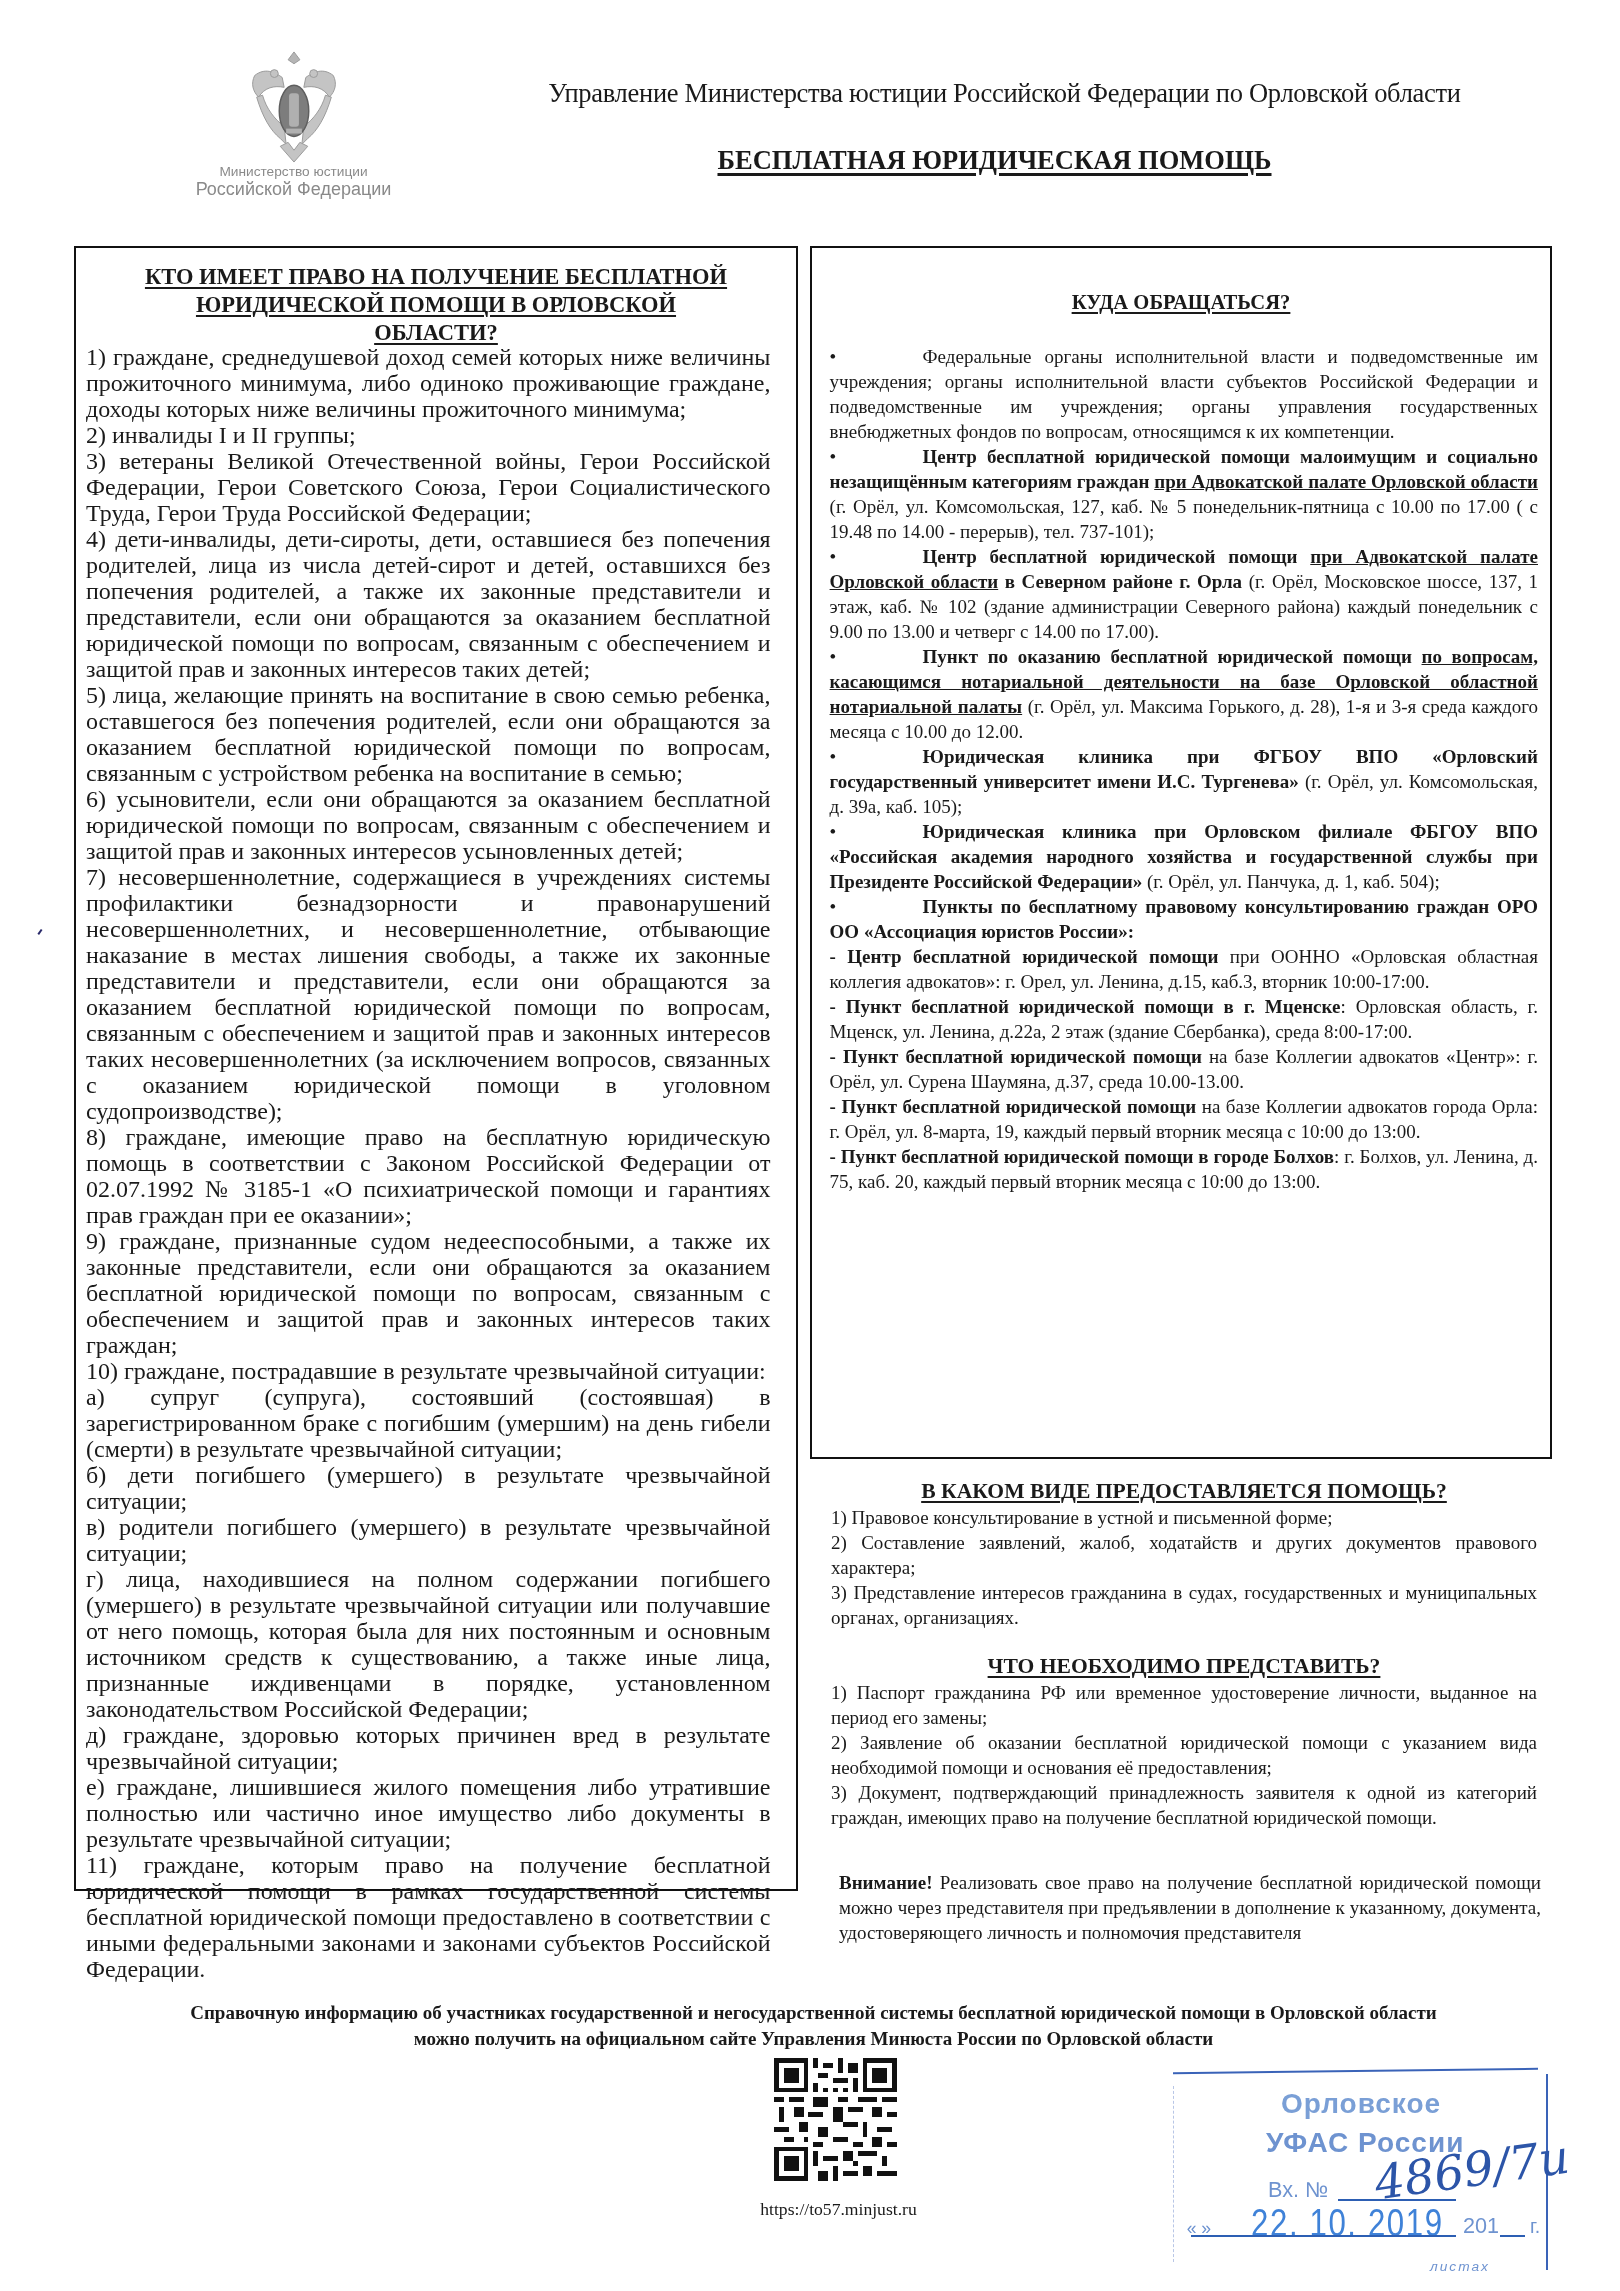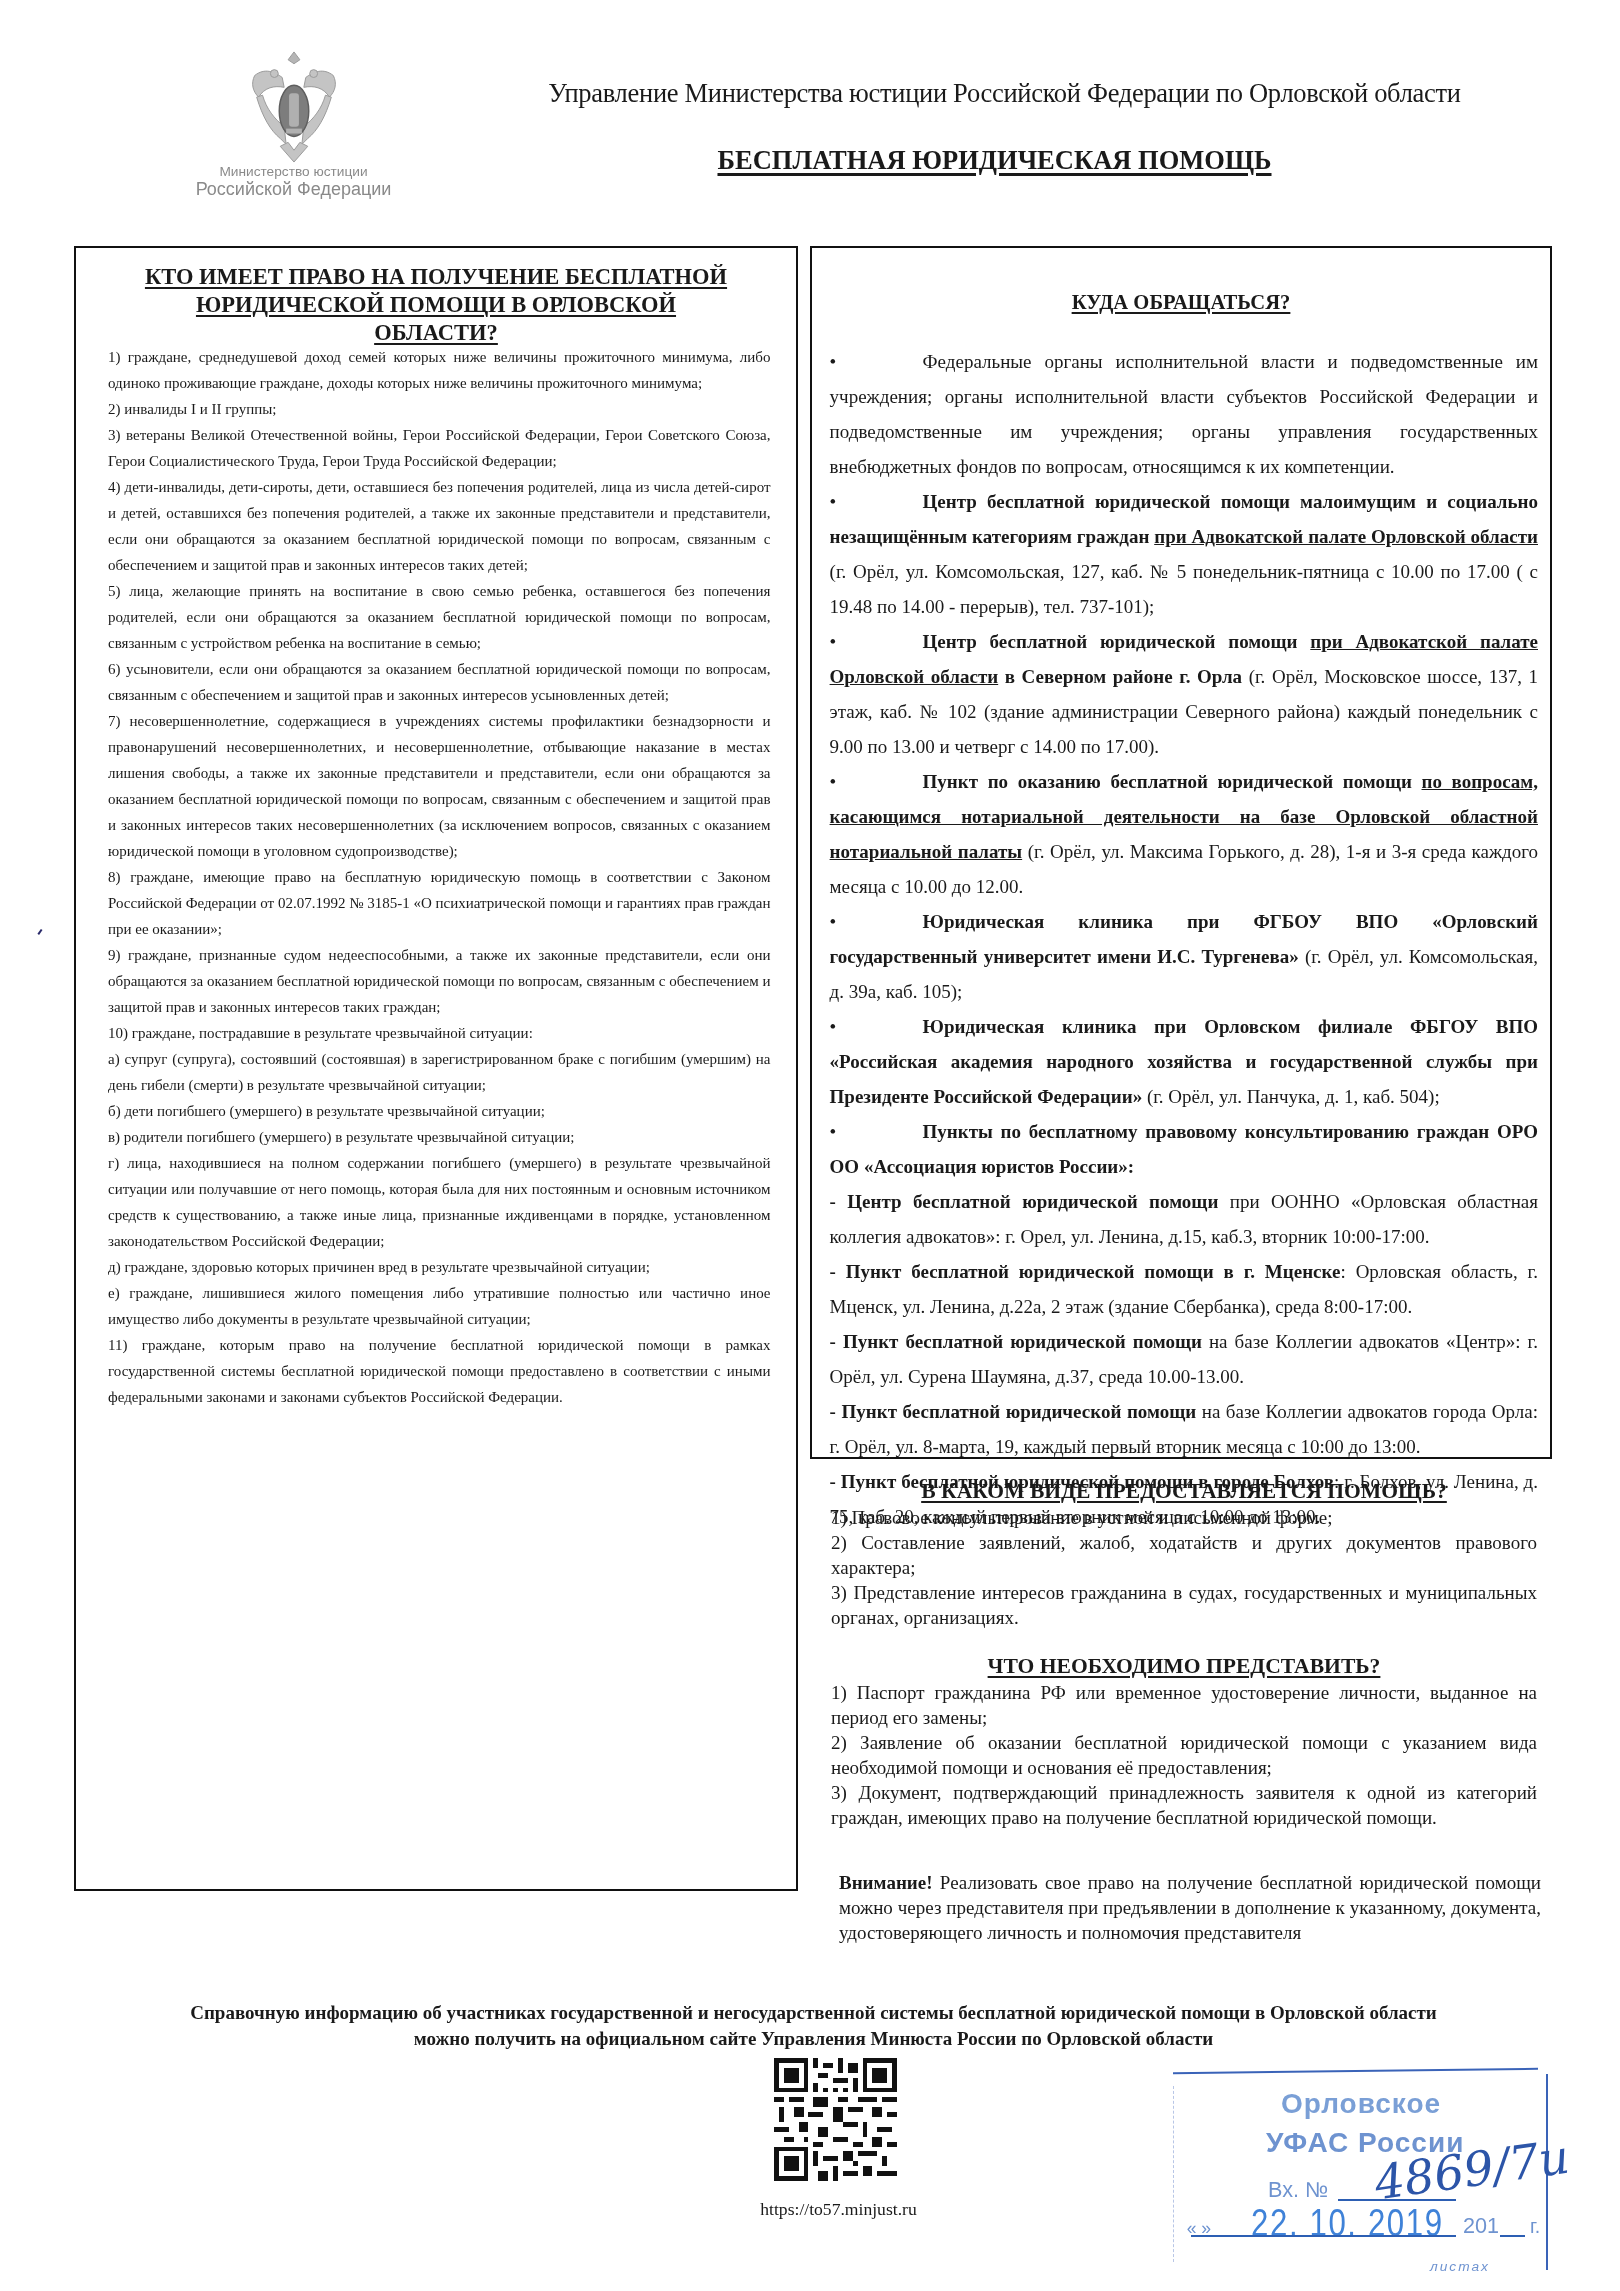--- a/index.html
+++ b/index.html
@@ -15,25 +15,25 @@
   #org-title { left: 431px; top: 78px; width: 1147px; text-align: center; font-weight: normal; font-size: 26.5px; letter-spacing: -0.3px; }
   #main-title { left: 431px; top: 145px; width: 1127px; text-align: center; font-weight: bold; font-size: 26.5px; }
   #main-title span { text-decoration: underline; text-decoration-thickness: 2.9px; text-underline-offset: 3.9px; }
 
   .box { border: 2.9px solid #111; box-sizing: border-box; }
   #box-left { left: 74px; top: 246px; width: 724px; height: 1645px; }
   #box-right { left: 810px; top: 246px; width: 742px; height: 1213px; }
 
   .h { font-weight: bold; text-align: center; text-decoration: underline; text-decoration-thickness: 2px; text-underline-offset: 2.9px; }
   #left-heading { position: absolute; left: 0; right: 0; top: 14.7px; font-size: 22.5px; line-height: 28px; padding: 0 57px; }
-  #left-list { position: absolute; left: 32px; right: 25.5px; top: 96px; font-size: 15px; line-height: 26px; text-align: justify; }
+  #left-list { position: absolute; left: 10px; right: 25.5px; top: 96px; font-size: 24px; line-height: 26px; text-align: justify; }
   #left-list p { margin: 0; }
 
   #right-heading { position: absolute; left: 0; right: 0; top: 43px; font-size: 20.6px; }
-  #right-list { position: absolute; left: 17.6px; right: 12px; top: 96px; font-size: 19px; line-height: 35px; text-align: justify; }
+  #right-list { position: absolute; left: 17.6px; right: 12px; top: 96px; font-size: 19px; line-height: 25px; text-align: justify; }
   #right-list p { margin: 0; }
   .bullet { display: inline-block; width: 93px; }
   .b { font-weight: bold; }
   .u { text-decoration: underline; }
 
   #sec-form { left: 831px; top: 1478px; width: 706px; }
   #sec-docs { left: 831px; top: 1653px; width: 706px; }
   .sec-h { font-weight: bold; text-align: center; font-size: 21.6px; text-decoration: underline; text-decoration-thickness: 2px; text-underline-offset: 2.9px; line-height: 27.4px; }
   .sec-list { font-size: 19px; line-height: 25px; text-align: justify; }
   .sec-list p { margin: 0; }

